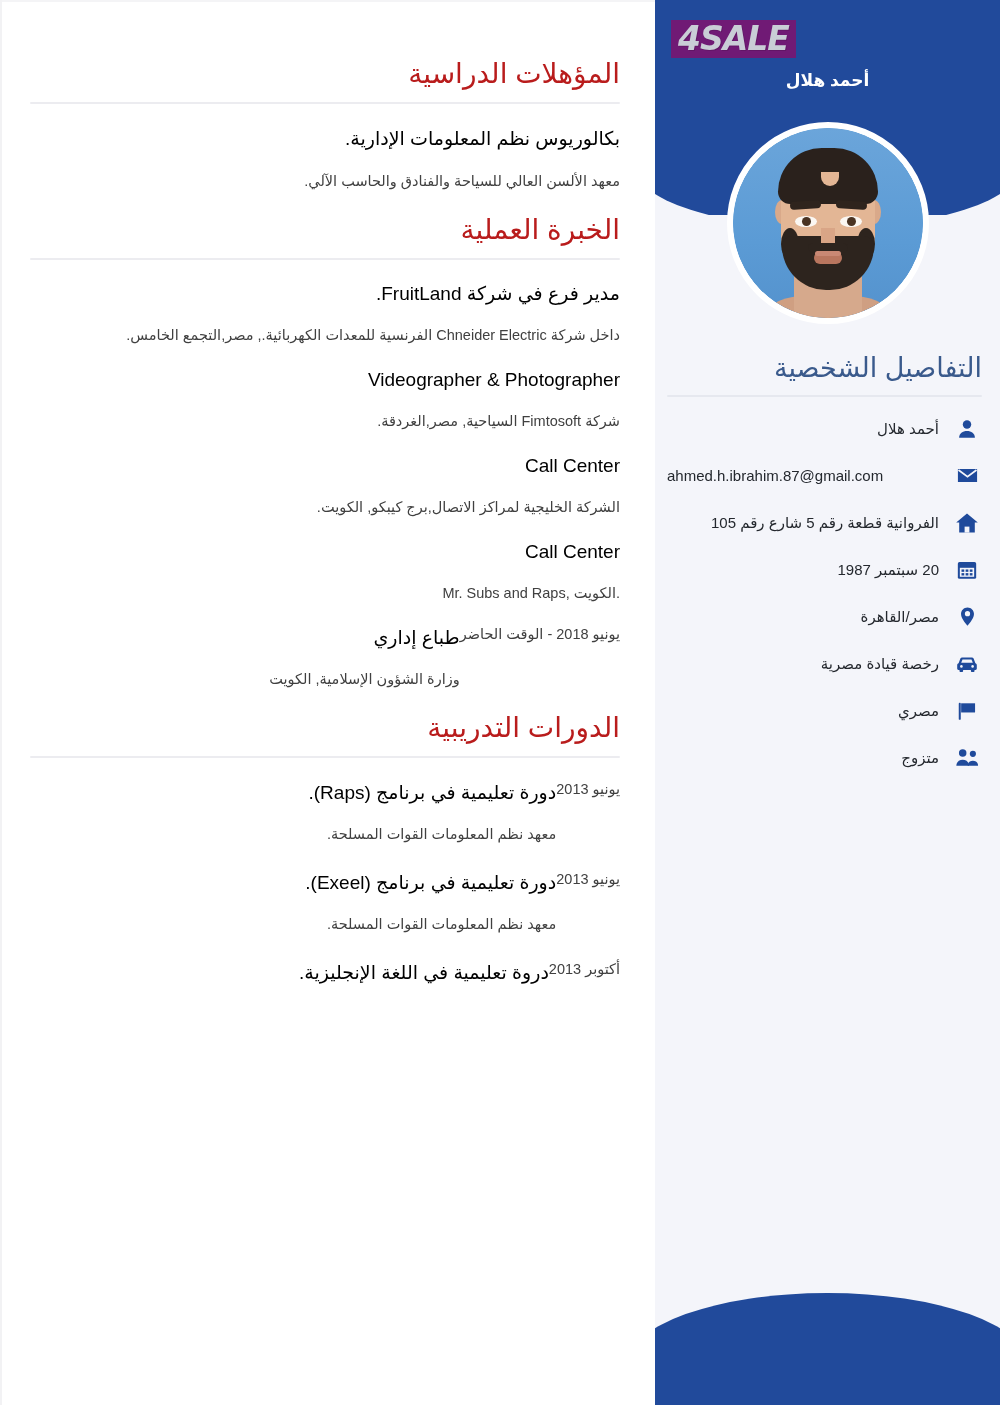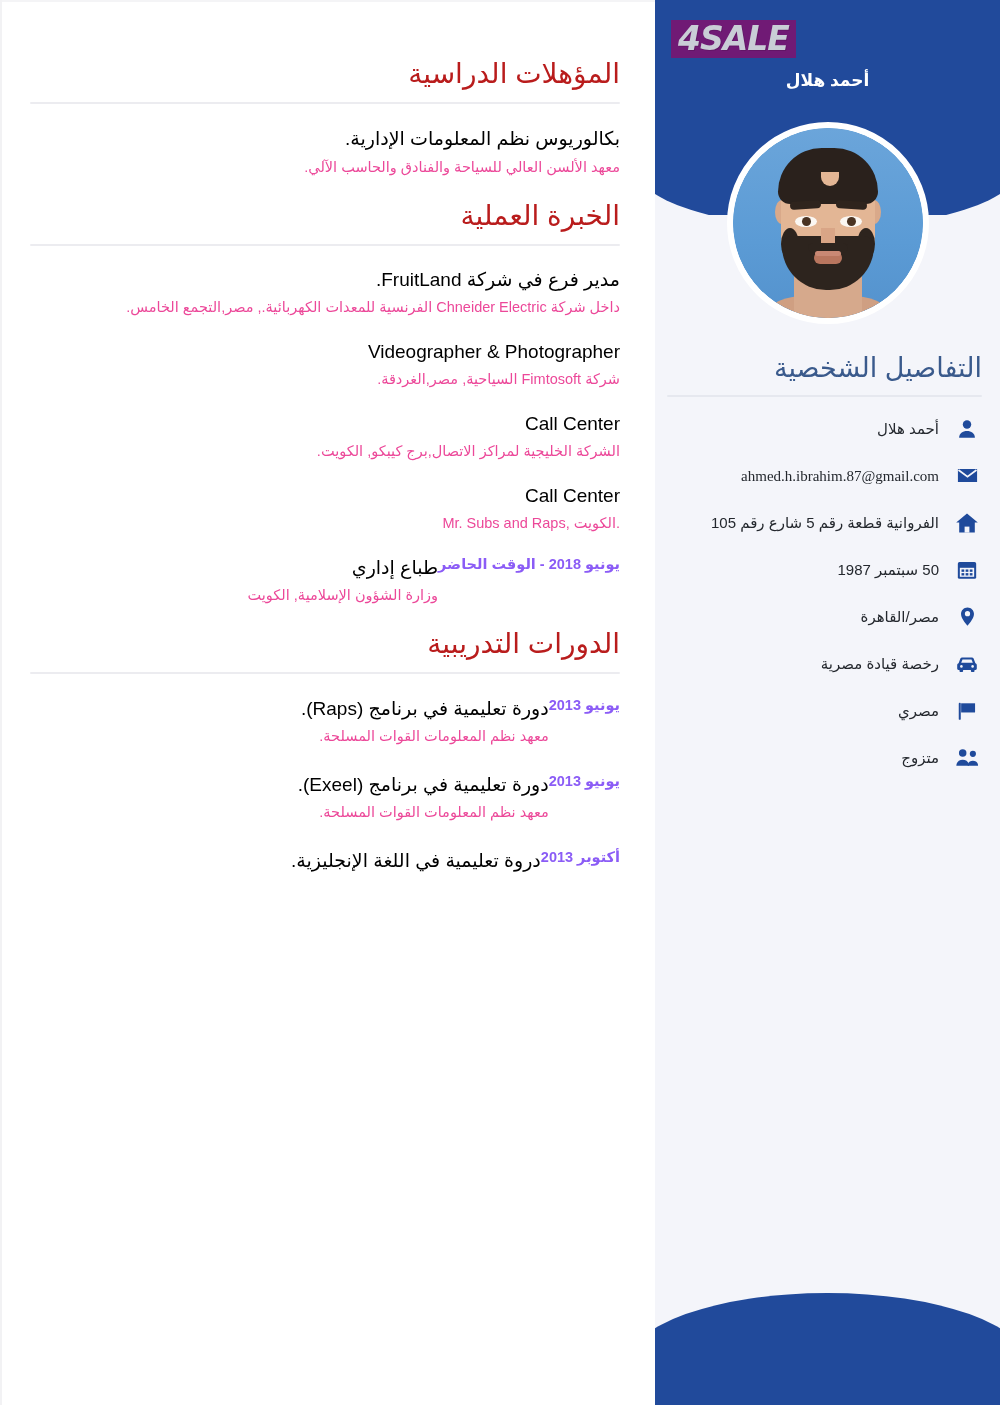--- a/index.html
+++ b/index.html
@@ -186,21 +186,21 @@
   }
   .detail-icon svg { display: block; fill: #1f4a9b; }
   .detail-text {
     flex: 1 1 auto;
     text-align: right;
     font-size: 15px;
     color: #24282e;
     line-height: 1.35;
     padding-top: 1px;
   }
-  .detail-text.ltr { direction: ltr; text-align: right; unicode-bidi: plaintext; font-family: Liberation Serif, serif; }
+  .detail-text.ltr { direction: ltr; text-align: left; unicode-bidi: plaintext; }
 
   
   .side-footer {
     position: absolute;
     bottom: 0; left: 0;
     width: 345px;
     height: 120px;
     overflow: hidden;
   }
   .side-footer .arc {
@@ -255,31 +255,31 @@
   }
   .entry-role {
     font-size: 19px;
     font-weight: normal;
     color: #000000;
     line-height: 1.5;
     unicode-bidi: plaintext;
   }
   .entry-org {
     font-size: 14.5px;
-    color: #ec4899;
+    color: #404040;
     line-height: 1.55;
-    margin-top: 2px;
+    margin-top: 16px;
     unicode-bidi: plaintext;
   }
   .entry-date {
     flex: 0 0 auto;
     text-align: left;
     font-size: 14.5px;
-    font-weight: bold;
-    color: #8b5cf6;
+    font-weight: normal;
+    color: #404040;
     line-height: 1.5;
     white-space: nowrap;
     unicode-bidi: plaintext;
     padding-top: 0px;
   }
   .entry-date:empty { display: none; }
 
   .sec-edu { margin-bottom: 14px; }
   .sec-exp .entry { margin-bottom: 19px; }
   .sec-courses .entry { margin-bottom: 23px; }
@@ -460,21 +460,21 @@
               <rect x="2" y="3.4" width="20" height="18.2" rx="1.8"></rect>
               <rect x="4.2" y="9.6" width="15.6" height="9.8" fill="#f4f5fa"></rect>
               <rect x="6" y="11.4" width="3" height="2.6" fill="#1f4a9b"></rect>
               <rect x="10.5" y="11.4" width="3" height="2.6" fill="#1f4a9b"></rect>
               <rect x="15" y="11.4" width="3" height="2.6" fill="#1f4a9b"></rect>
               <rect x="6" y="15.4" width="3" height="2.6" fill="#1f4a9b"></rect>
               <rect x="10.5" y="15.4" width="3" height="2.6" fill="#1f4a9b"></rect>
               <rect x="15" y="15.4" width="3" height="2.6" fill="#1f4a9b"></rect>
             </svg>
         </span>
-        <span class="detail-text">50 سبتمبر 1987</span>
+        <span class="detail-text">20 سبتمبر 1987</span>
       </div>
 
       <div class="detail-row">
         <span class="detail-icon">
           <svg width="21" height="21" viewBox="0 0 24 24">
               <path d="M12 1.6c-4.1 0-7.4 3.3-7.4 7.4 0 5.6 7.4 13.4 7.4 13.4s7.4-7.8 7.4-13.4c0-4.1-3.3-7.4-7.4-7.4z"></path>
               <circle cx="12" cy="8.8" r="3" fill="#f4f5fa"></circle>
             </svg>
         </span>
         <span class="detail-text">مصر/القاهرة</span>

